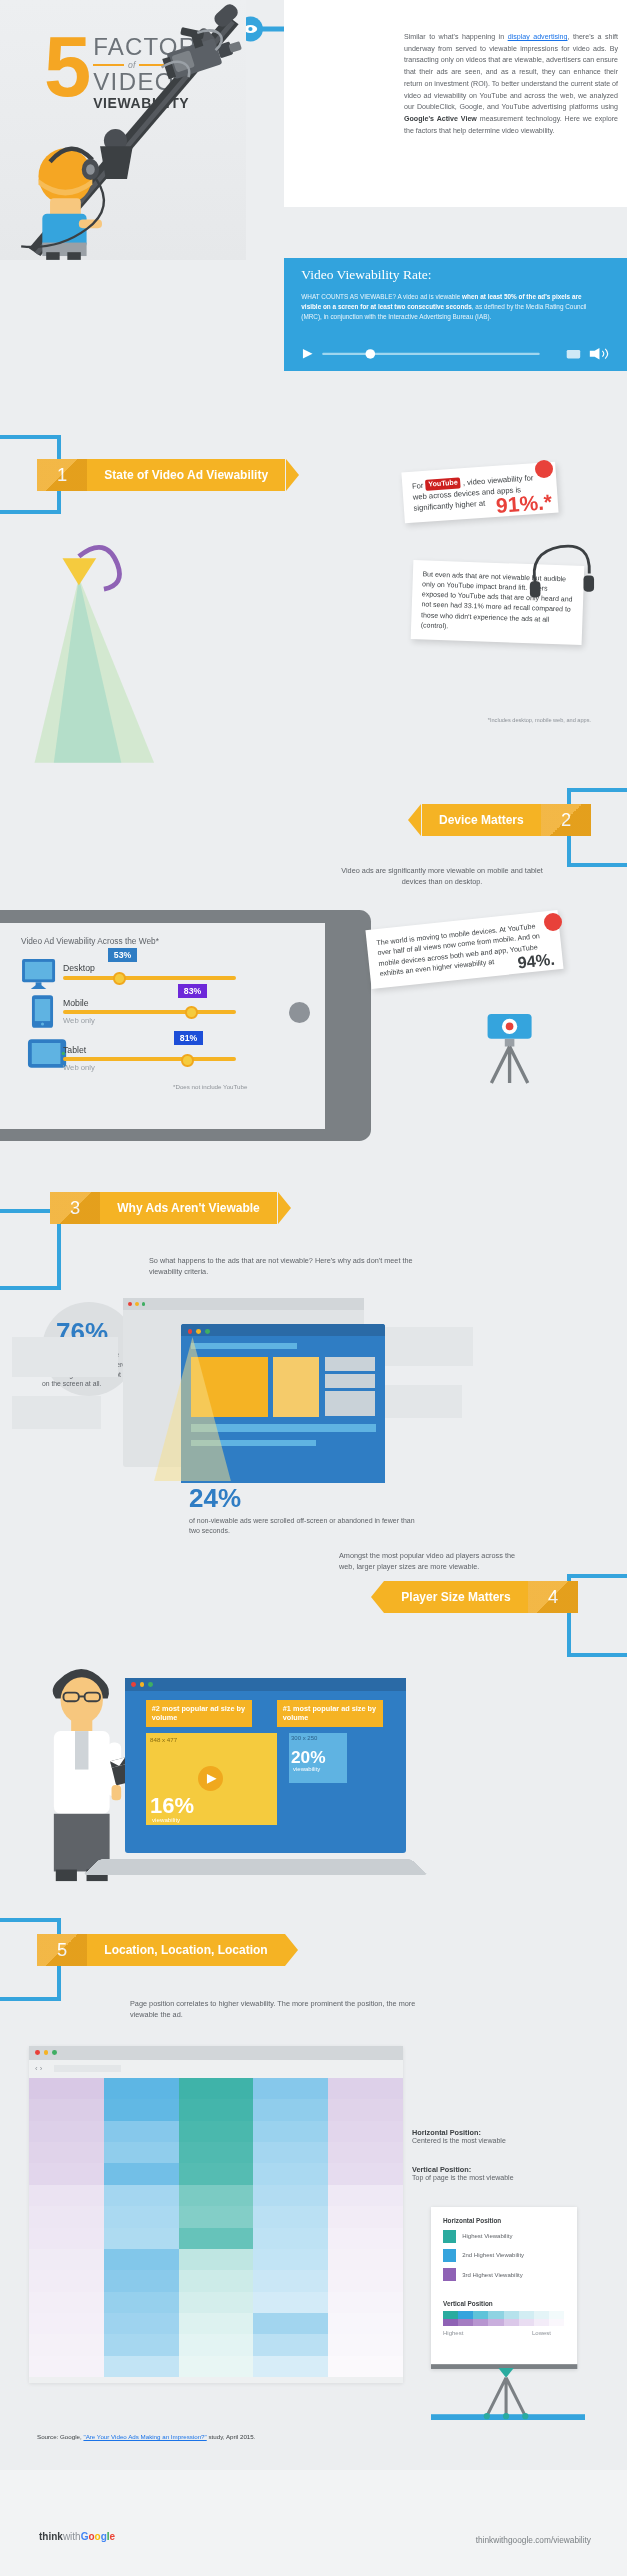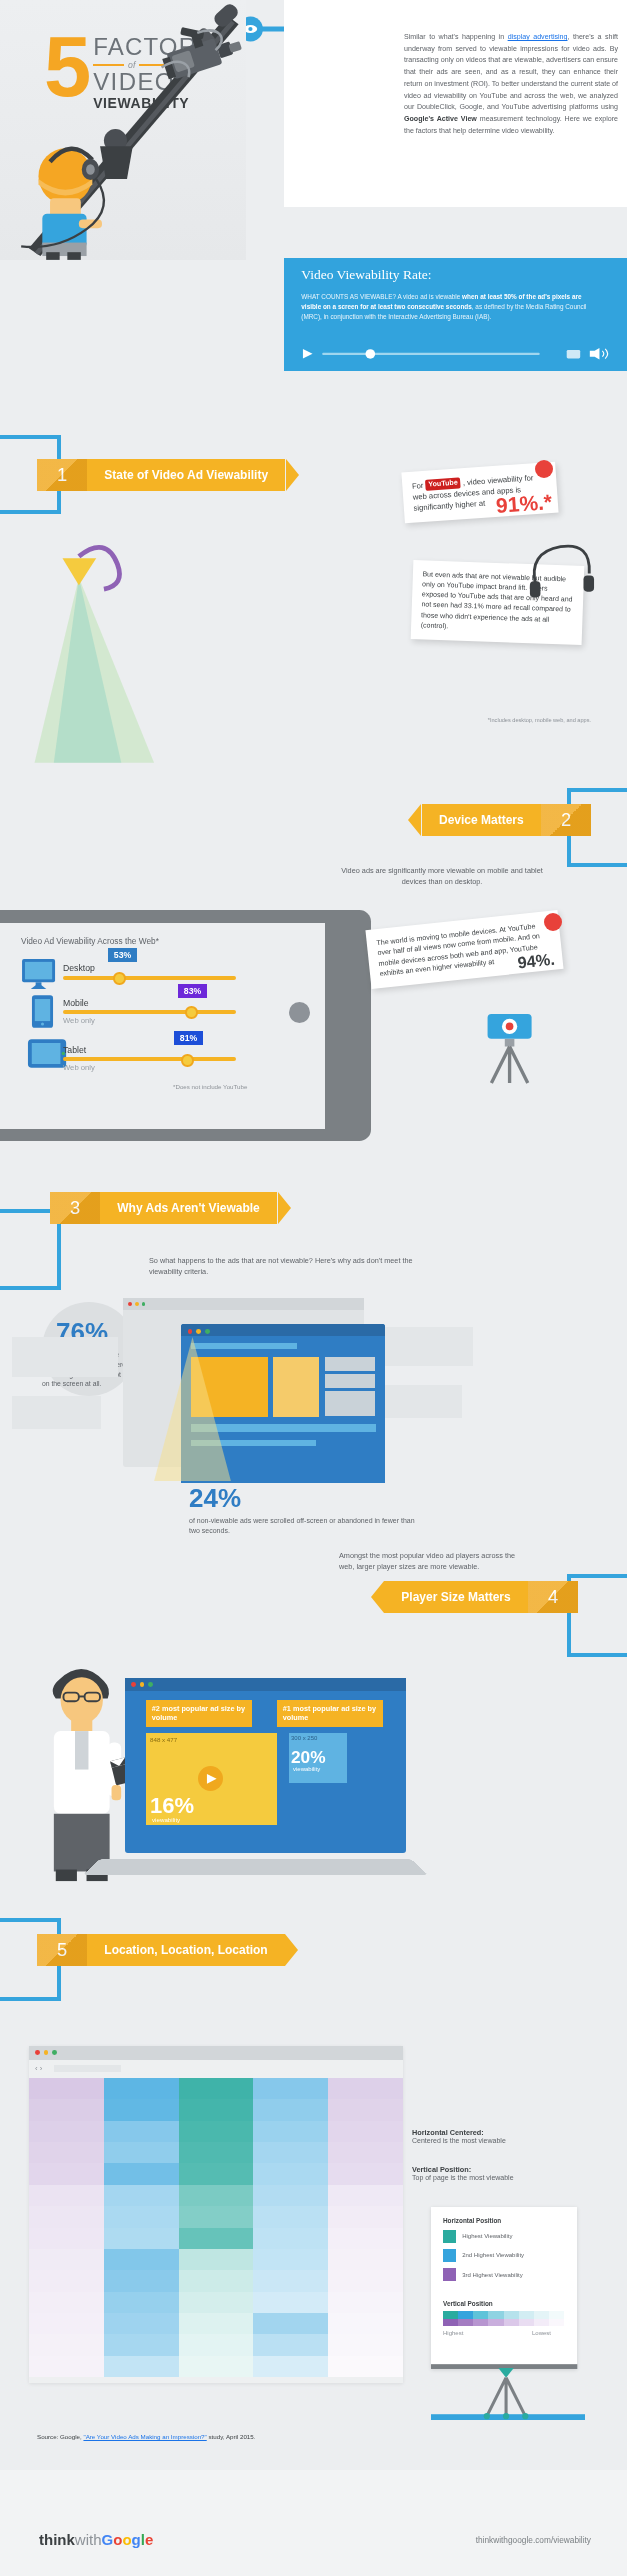--- a/index.html
+++ b/index.html
@@ -67,21 +67,21 @@
   .pin { position:absolute; width:18.3px; height:18.3px; border-radius:50%; background:#e8413a; }
 
   
   .browser { position:absolute; background:#2f7dc4; border-radius:2.9px 2.9px 0 0; overflow:hidden;}
   .bwdots { position:absolute; top:4.8px; left:6.7px; display:flex; gap:3.9px;}
   .bwdots i{width:4.8px;height:4.8px;border-radius:50%;display:block;}
 
   .footer { position:absolute; left:0; top:2470px; width:628px; height:106px; background:#f2f3f4; }
   .src { position:absolute; left:37px; top:2433px; font-size:6.2px; color:#3c4043;}
   .src a{color:#1a73e8;}
-  .twg { position:absolute; left:39px; top:2531px; font-size:15px; color:#3c4043;}
+  .twg { position:absolute; left:39px; top:2531px; font-size:10px; color:#3c4043;}
   .twg .w{color:#8d9298;font-weight:300;}
   .furl { position:absolute; right:37px; top:2535px; font-size:8.3px; color:#7b8084;}
 </style>
 </head>
 <body>
 
 <div class="page">
 
   <svg class="rail" viewBox="0 0 652 60">
     <path d="M175 4 L175 30 L652 30" stroke="#35a4dd" stroke-width="5" fill="none"></path>
@@ -380,20 +380,21 @@
   <div style="position:absolute;left:291px;top:1747px;font-size:17.3px;font-weight:bold;color:#fff;">20%</div>
   <div style="position:absolute;left:293px;top:1766px;font-size:6px;color:#fff;">viewability</div>
 
   <div style="position:absolute;left:92px;top:1854px;width:327px;height:25px;background:#c9ced2;border-radius:2.9px;transform:perspective(193px) rotateX(52deg);"></div>
 
   <div class="bracket" style="left:-5.8px; top:1918px; width:67px; height:83px; border-right-color:#35a4dd;"></div>
   <div class="banner" style="left:37px; top:1934px;">
     <div class="bnum">5</div>
     <div class="blab notch-r">Location, Location, Location</div>
   </div>
+  <div class="sect-desc" style="left:130px; top:1998px; width:299px;">Page position correlates to higher viewability. The more prominent the position, the more viewable the ad.</div>
 
   <div style="position:absolute;left:29px;top:2046px;width:374px;height:337px;background:#eef0f1;box-shadow:0 1px 3.9px rgba(0,0,0,.08);"></div>
   <div style="position:absolute;left:29px;top:2046px;width:374px;height:13.5px;background:#d2d6d9;"></div>
   <div style="position:absolute;left:35px;top:2050px;display:flex;gap:3.9px;">
     <i style="width:4.8px;height:4.8px;border-radius:50%;background:#e8413a;display:block"></i>
     <i style="width:4.8px;height:4.8px;border-radius:50%;background:#f5b324;display:block"></i>
     <i style="width:4.8px;height:4.8px;border-radius:50%;background:#3fae63;display:block"></i>
   </div>
   <div style="position:absolute;left:35px;top:2064px;font-size:7.7px;color:#8d9298;">‹ ›</div>
   <div style="position:absolute;left:54px;top:2065px;width:67px;height:6.7px;background:#e3e6e8;"></div>
@@ -465,21 +466,21 @@
       <div style="background: rgb(186, 224, 243);"></div>
       <div style="background: rgb(249, 247, 251);"></div>
       <div style="background: rgb(246, 242, 249);"></div>
       <div style="background: rgb(194, 228, 245);"></div>
       <div style="background: rgb(232, 246, 244);"></div>
       <div style="background: rgb(215, 237, 248);"></div>
       <div style="background: rgb(251, 249, 252);"></div>
     </div>
 
   <div style="position:absolute;left:412px;top:2128px;width:175px;height:24px;">
-    <div style="font-size:7.3px;font-weight:bold;color:#3c4043;">Horizontal Centered:</div>
+    <div style="font-size:7.3px;font-weight:bold;color:#3c4043;">Horizontal Position:</div>
     <div style="font-size:7px;color:#5f6368;">Centered is the most viewable</div>
   </div>
   <div style="position:absolute;left:412px;top:2165px;width:175px;height:24px;">
     <div style="font-size:7.3px;font-weight:bold;color:#3c4043;">Vertical Position:</div>
     <div style="font-size:7px;color:#5f6368;">Top of page is the most viewable</div>
   </div>
 
   <div style="position:absolute;left:431px;top:2207px;width:146px;height:162px;background:#fff;box-shadow:0 1px 3.9px rgba(0,0,0,.12);"></div>
   <div style="position:absolute;left:443px;top:2217px;font-size:6.4px;font-weight:bold;color:#3c4043;">Horizontal Position</div>
   <div id="legend-items" style="position:absolute;left:443px;top:2230px;width:127px;">

